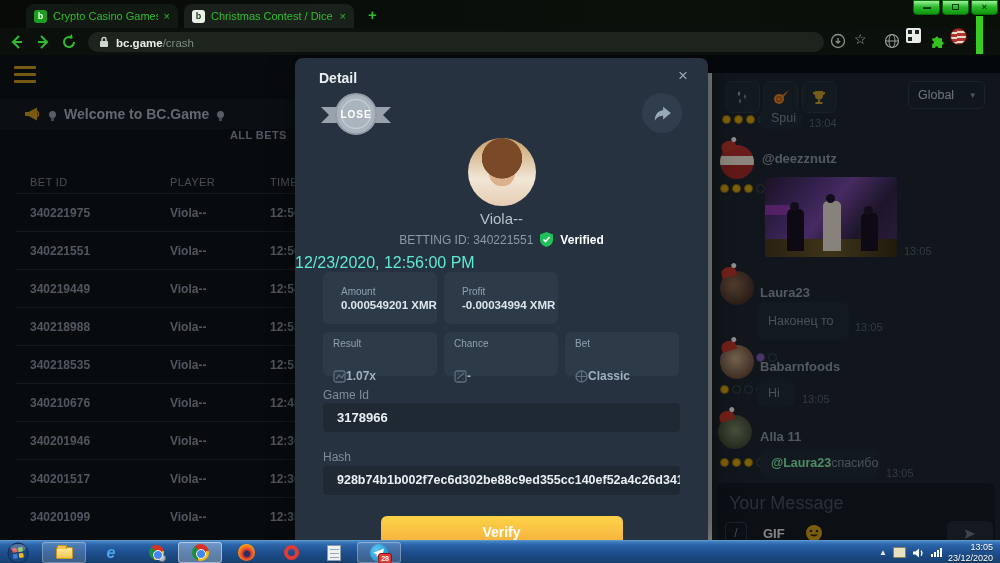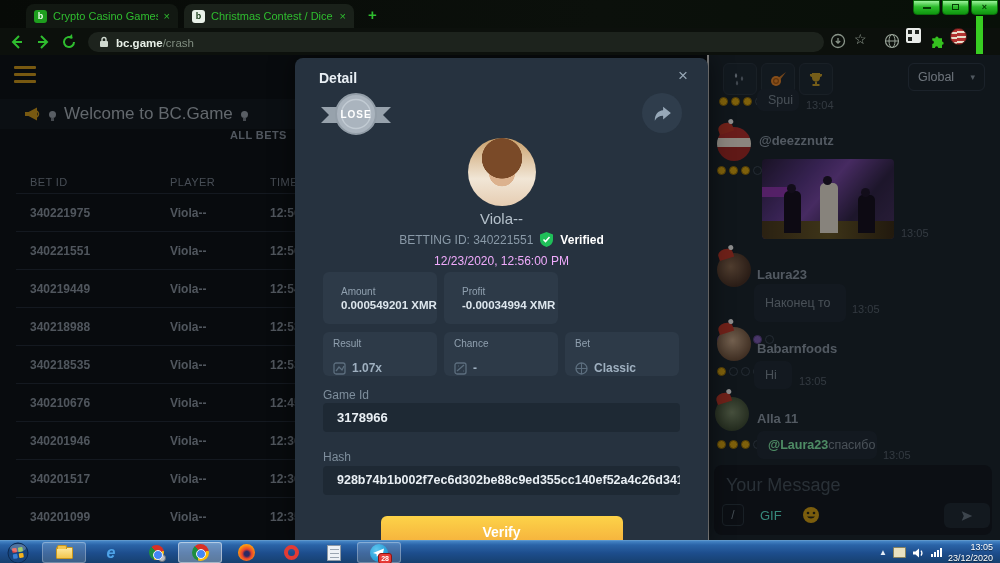--- a/index.html
+++ b/index.html
@@ -35,31 +35,31 @@
   #puzzleicon{left:930px}
   #profileicon{left:950px;width:17px;height:17px;border-radius:50%;background:repeating-linear-gradient(175deg,#b23230 0 3px,#e8dcc8 3px 5px);border:1px solid #5a1c1a;position:absolute}
   #greenstrip{position:absolute;right:17px;top:16px;width:7px;height:38px;background:#38cd22;z-index:6}
 
   
   #page{position:absolute;left:0;top:55px;width:1000px;height:485px;background:#0a0e13;overflow:hidden}
   #leftcontent{position:absolute;left:0;top:0;width:707px;height:485px;background:#0e1319}
   #hamburger{position:absolute;left:14px;top:11px;width:22px}
   #hamburger div{height:3px;background:#cf9a1e;margin-bottom:4px;border-radius:1px}
   #announce{position:absolute;left:0;top:44px;width:707px;height:30px;background:#141a21;display:flex;align-items:center;gap:8px;padding-left:24px}
-  #announce-text{color:#aab3bc;font-size:17px;font-weight:normal}
+  #announce-text{color:#aab3bc;font-size:14px;font-weight:bold}
   .bulb{width:7px;height:7px;border-radius:50%;background:#9aa3ad;position:relative}
   .bulb::after{content:"";position:absolute;left:2px;top:7px;width:3px;height:3px;background:#777f88}
   #allbets{position:absolute;left:230px;top:74px;font-size:11px;color:#8c97a4;font-weight:bold;letter-spacing:.4px}
   #btable{position:absolute;left:16px;top:116px;width:676px}
   .thead,.trow{display:grid;grid-template-columns:140px 100px auto;padding-left:14px;align-items:center}
   .thead{height:22px;font-size:11px;color:#7b8693;letter-spacing:.4px}
   .trow{height:38px;border-top:1px solid #232c37;font-size:12px;font-weight:bold;color:#8a95a1}
 
   
-  #chat{position:absolute;left:707px;top:0;width:293px;height:485px;background:#1c2630;border-left:2px solid #e5e5e5}
+  #chat{position:absolute;left:707px;top:18px;width:293px;height:485px;background:#1c2630;border-left:5px solid #e5e5e5}
   .ctool{position:absolute;top:8px;width:34px;height:32px;background:#202b36;border:1px solid #2c3743;border-radius:6px;display:flex;align-items:center;justify-content:center}
   #ctool-rain{left:14px}#ctool-fire{left:52px}#ctool-trophy{left:90px}
   #global{position:absolute;right:15px;top:8px;width:77px;height:28px;border:1px solid #303c49;border-radius:6px;color:#bcc8d4;font-size:12.5px;display:flex;align-items:center;justify-content:space-between;padding:0 9px}
   #global .caret{color:#8b98a5;font-size:9px}
   .medals{position:absolute;display:flex;gap:3px}
   .md{width:9px;height:9px;border-radius:50%}
   .md.gold{background:#d9a514;border:1px solid #8f6c0a}
   .md.gray{background:transparent;border:1px solid #3e4a57}
   .md.purple{background:#7e5fb5;border:1px solid #5a4287}
   .bubble{position:absolute;background:#222c38;border-radius:7px;color:#7e8b97;font-size:12.5px;display:flex;align-items:center;padding:0 11px}
@@ -73,47 +73,47 @@
   #av-babarn{top:272px;left:8px;background:radial-gradient(circle at 45% 40%,#c7a789,#6b4e3a 75%)}
   #av-alla{top:342px;left:6px;background:radial-gradient(circle at 50% 45%,#7a8a6a,#3c4a34 75%)}
   #chatimg{position:absolute;left:53px;top:104px;width:132px;height:80px;border-radius:4px;overflow:hidden;background:linear-gradient(130deg,#2c2040 0%,#5c3a8a 30%,#7a4aa8 45%,#32264a 70%,#4a3566 100%)}
   #chatimg .strip{position:absolute;left:0;top:28px;width:30px;height:10px;background:#a23ac0;opacity:.8}
   #chatimg .floor{position:absolute;left:0;bottom:0;width:100%;height:18px;background:linear-gradient(90deg,#4a3a20,#6a5a2a 50%,#3a2c18)}
   .fig{position:absolute;bottom:6px;border-radius:5px 5px 0 0;background:#171222}
   .fig::before{content:"";position:absolute;top:-7px;left:3px;width:9px;height:9px;border-radius:50%;background:#20182e}
   #msg-input{position:absolute;left:5px;top:410px;width:278px;height:70px;background:#151b23;border-radius:8px}
   #msg-ph{position:absolute;left:12px;top:10px;color:#48545f;font-size:18px}
   #slashbtn{position:absolute;left:8px;top:39px;width:22px;height:22px;border:1px solid #2c3743;border-radius:4px;color:#76838f;font-size:12px;text-align:center;line-height:20px}
-  #giflbl{position:absolute;left:46px;top:43px;color:#5eead4;font-weight:normal;font-size:13px}
+  #giflbl{position:absolute;left:46px;top:43px;color:#e5e5e5;font-weight:bold;font-size:13px}
   #smiley{position:absolute;left:88px;top:41px}
   #sendbtn{position:absolute;left:230px;top:38px;width:46px;height:25px;background:#212b36;border-radius:6px;display:flex;align-items:center;justify-content:center}
 
   
   #overlay{position:absolute;left:0;top:0;width:1000px;height:485px;background:rgba(0,0,0,.42);z-index:5}
   #modal{position:absolute;left:295px;top:3px;width:413px;height:482px;background:#26323f;border-radius:8px 8px 0 0;z-index:10;overflow:hidden;box-shadow:0 0 24px rgba(0,0,0,.55)}
   #m-title{position:absolute;left:24px;top:12px;color:#e9eff4;font-size:14px;font-weight:bold}
   #m-close{position:absolute;right:20px;top:8px;color:#97a7b5;font-size:17px}
   #losebadge{position:absolute;left:26px;top:30px}
   #sharebtn{position:absolute;right:26px;top:35px;width:40px;height:40px;border-radius:50%;background:#2f3d4c;display:flex;align-items:center;justify-content:center}
   #m-avatar{position:absolute;left:50%;transform:translateX(-50%);top:80px;width:68px;height:68px;border-radius:50%;overflow:hidden;
     background:radial-gradient(circle at 50% 30%,#7a4a28 0 34%,rgba(122,74,40,0) 35%),
                radial-gradient(circle at 50% 52%,#dcb28e 0 26%,rgba(220,178,142,0) 27%),
                linear-gradient(180deg,#caa06a,#f1e6d6 60%,#e6cdb2)}
   #m-name{position:absolute;left:0;right:0;top:152px;text-align:center;color:#b5c1cb;font-size:15px}
   #m-betrow{position:absolute;left:0;right:0;top:174px;display:flex;align-items:center;justify-content:center;gap:7px}
   #m-betid{color:#8a9aa8;font-size:12px}
   #m-verified{color:#fff;font-size:12px;font-weight:bold}
-  #m-date{position:absolute;left:0;right:0;top:196px;text-align:center;color:#f0abfc;font-size:12px}
+  #m-date{position:absolute;left:0;right:0;top:196px;color:#5eead4;font-size:16px}
   .cards{position:absolute;left:28px;width:357px;display:flex;gap:7px}
   #cards1{top:214px}.cards .card{width:114px;background:#2d3a48;border-radius:6px}
   #cards1 .card{height:52px;display:flex;align-items:center;gap:8px;padding:0 10px}
   #cards2{top:274px}#cards2 .card{height:44px;padding:6px 10px}
   .card .lbl{color:#90a0af;font-size:10px}
   .card .val{color:#dde6ed;font-size:11.5px;font-weight:bold;margin-top:2px;white-space:nowrap}
-  #cards2 .vrow{display:flex;align-items:center;gap:6px;margin-top:12px}
+  #cards2 .vrow{display:flex;align-items:center;margin-top:20px}
   #cards2 .val2{color:#9fb0c0;font-size:12px;font-weight:bold}
   .m-lbl{position:absolute;left:28px;color:#7e8e9c;font-size:12px}
   .m-input{position:absolute;left:28px;width:357px;height:29px;background:#1e2934;border-radius:4px;color:#e9eff4;font-size:13px;font-weight:bold;line-height:29px;padding-left:14px;white-space:nowrap;overflow:hidden}
   #lbl-game{top:330px}#inp-game{top:345px}
   #lbl-hash{top:392px}#inp-hash{top:408px;font-size:12.5px}
   #verifybtn{position:absolute;left:50%;transform:translateX(-50%);top:458px;width:242px;height:34px;border-radius:6px;background:linear-gradient(180deg,#fdd348,#f3a93a);color:#fff;font-weight:bold;font-size:14px;text-align:center;line-height:32px}
 
   
   #taskbar{position:absolute;left:0;top:540px;width:1000px;height:23px;z-index:20;background:linear-gradient(180deg,#4585c6 0%,#2a64a8 18%,#1d4d8c 55%,#16406f 100%);border-top:1px solid #5d97cc}
   .tbtn{position:absolute;top:1px;width:44px;height:21px;border-radius:3px;display:flex;align-items:center;justify-content:center}

